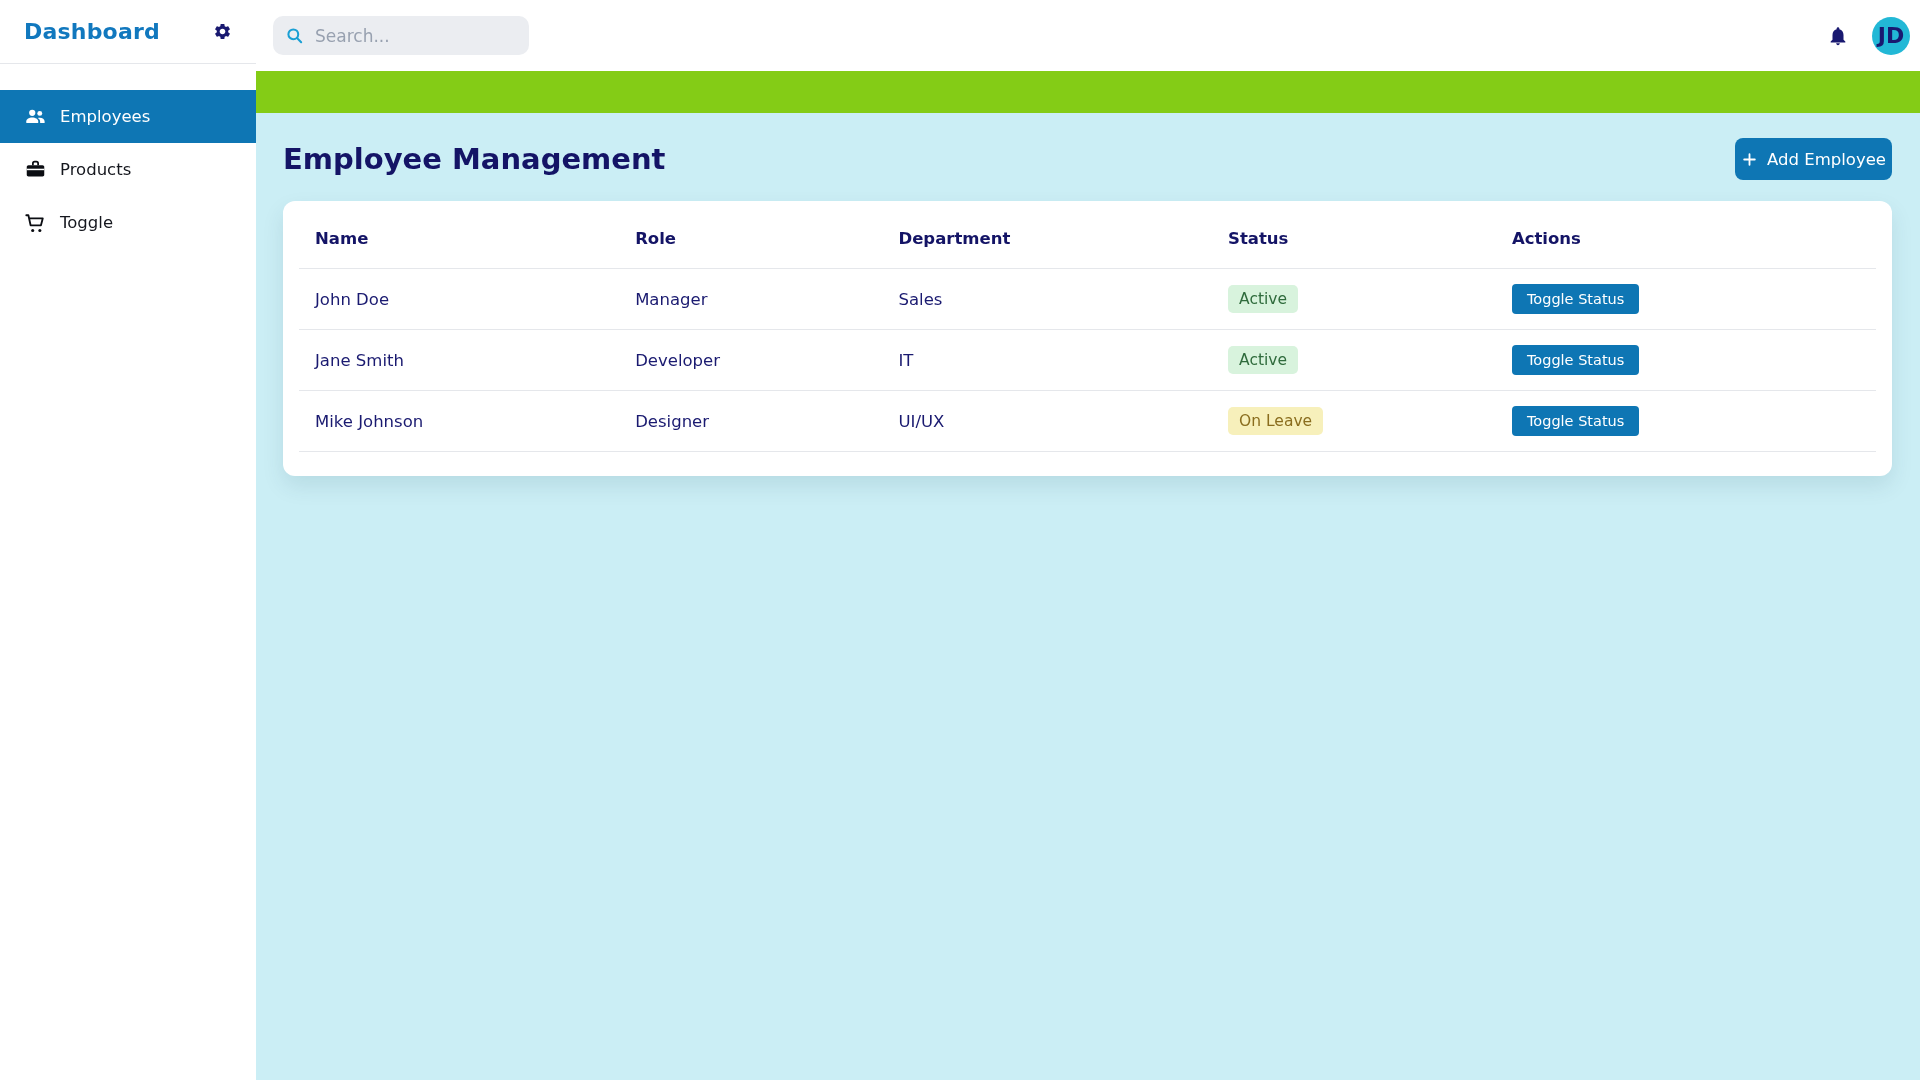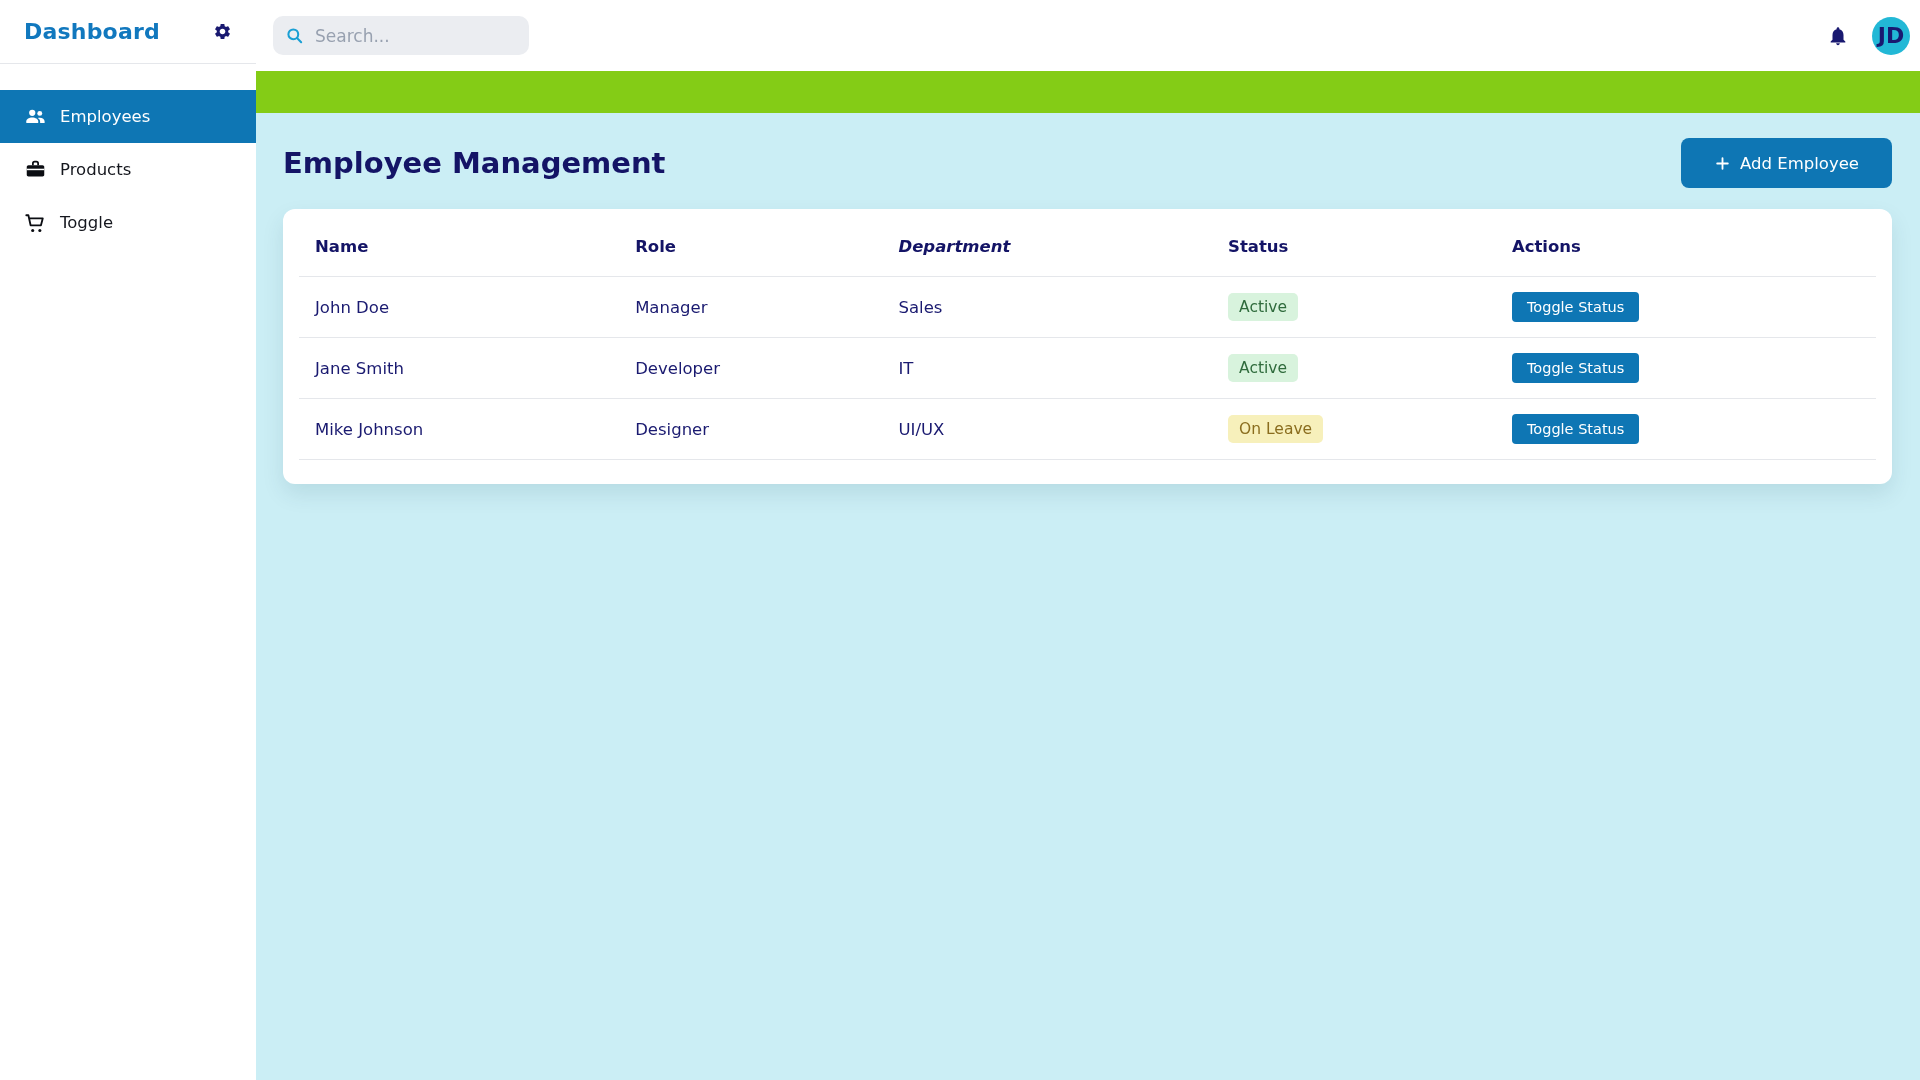--- a/index.html
+++ b/index.html
@@ -66,42 +66,42 @@
     font-weight: bold; font-size: 22px;
     display: flex; align-items: center; justify-content: center; cursor: pointer;
   }
 
   
   .content { flex: 1; background: var(--content-bg, #cbeef5); padding: 25px 28px 28px 27px; margin-top: 42px; }
   .content-header { display: flex; align-items: center; justify-content: space-between; margin-bottom: 21px; }
   .page-title { margin: 0; font-size: 29px; font-weight: bold; color: var(--heading-navy, #141466); }
   .add-btn {
     background: var(--primary-blue, #0e76b4); color: #ffffff; border: none;
-    border-radius: 8px; height: 50px; padding: 0 33px;
+    border-radius: 8px; height: 42px; padding: 0 6px;
     font-family: inherit; font-size: 16.5px;
     display: flex; align-items: center; gap: 9px; cursor: pointer;
   }
   .plus-icon { width: 17px; height: 17px; display: flex; }
 
   .card {
     background: #ffffff; border-radius: 12px;
     padding: 8px 16px 24px;
     box-shadow: 0 10px 22px rgba(10, 60, 80, 0.10);
   }
   table { width: 100%; border-collapse: collapse; }
   th {
     text-align: left; font-size: 16.5px; font-weight: bold;
     color: var(--heading-navy, #141466);
     padding: 20px 16px; border-bottom: 1px solid #e5e7eb;
   }
   td {
     text-align: left; font-size: 16.5px; color: var(--cell-navy, #1a1a70);
     padding: 15px 16px; border-bottom: 1px solid #e5e7eb;
   }
-  .col-0 { width: 20.3%; } .col-1 { width: 16.7%; } .col-2 { width: 20.9%; font-style: italic; }
+  .col-0 { width: 20.3%; } .col-1 { width: 16.7%; } .col-2 { width: 20.9%; }
   .col-3 { width: 18.0%; } .col-4 { width: auto; }
   .badge {
     display: inline-block; padding: 5px 11px; border-radius: 5px; font-size: 15.5px;
   }
   .badge.active { background: var(--badge-active-bg, #d8f3dd); color: var(--badge-active-text, #2f6b3c); }
   .badge.on-leave { background: var(--badge-onleave-bg, #f7f0bb); color: var(--badge-onleave-text, #8a6d1e); }
   .toggle-btn {
     background: var(--primary-blue, #0e76b4); color: #ffffff; border: none;
     border-radius: 4px; padding: 7px 15px; font-family: inherit; font-size: 14.5px;
     cursor: pointer;

